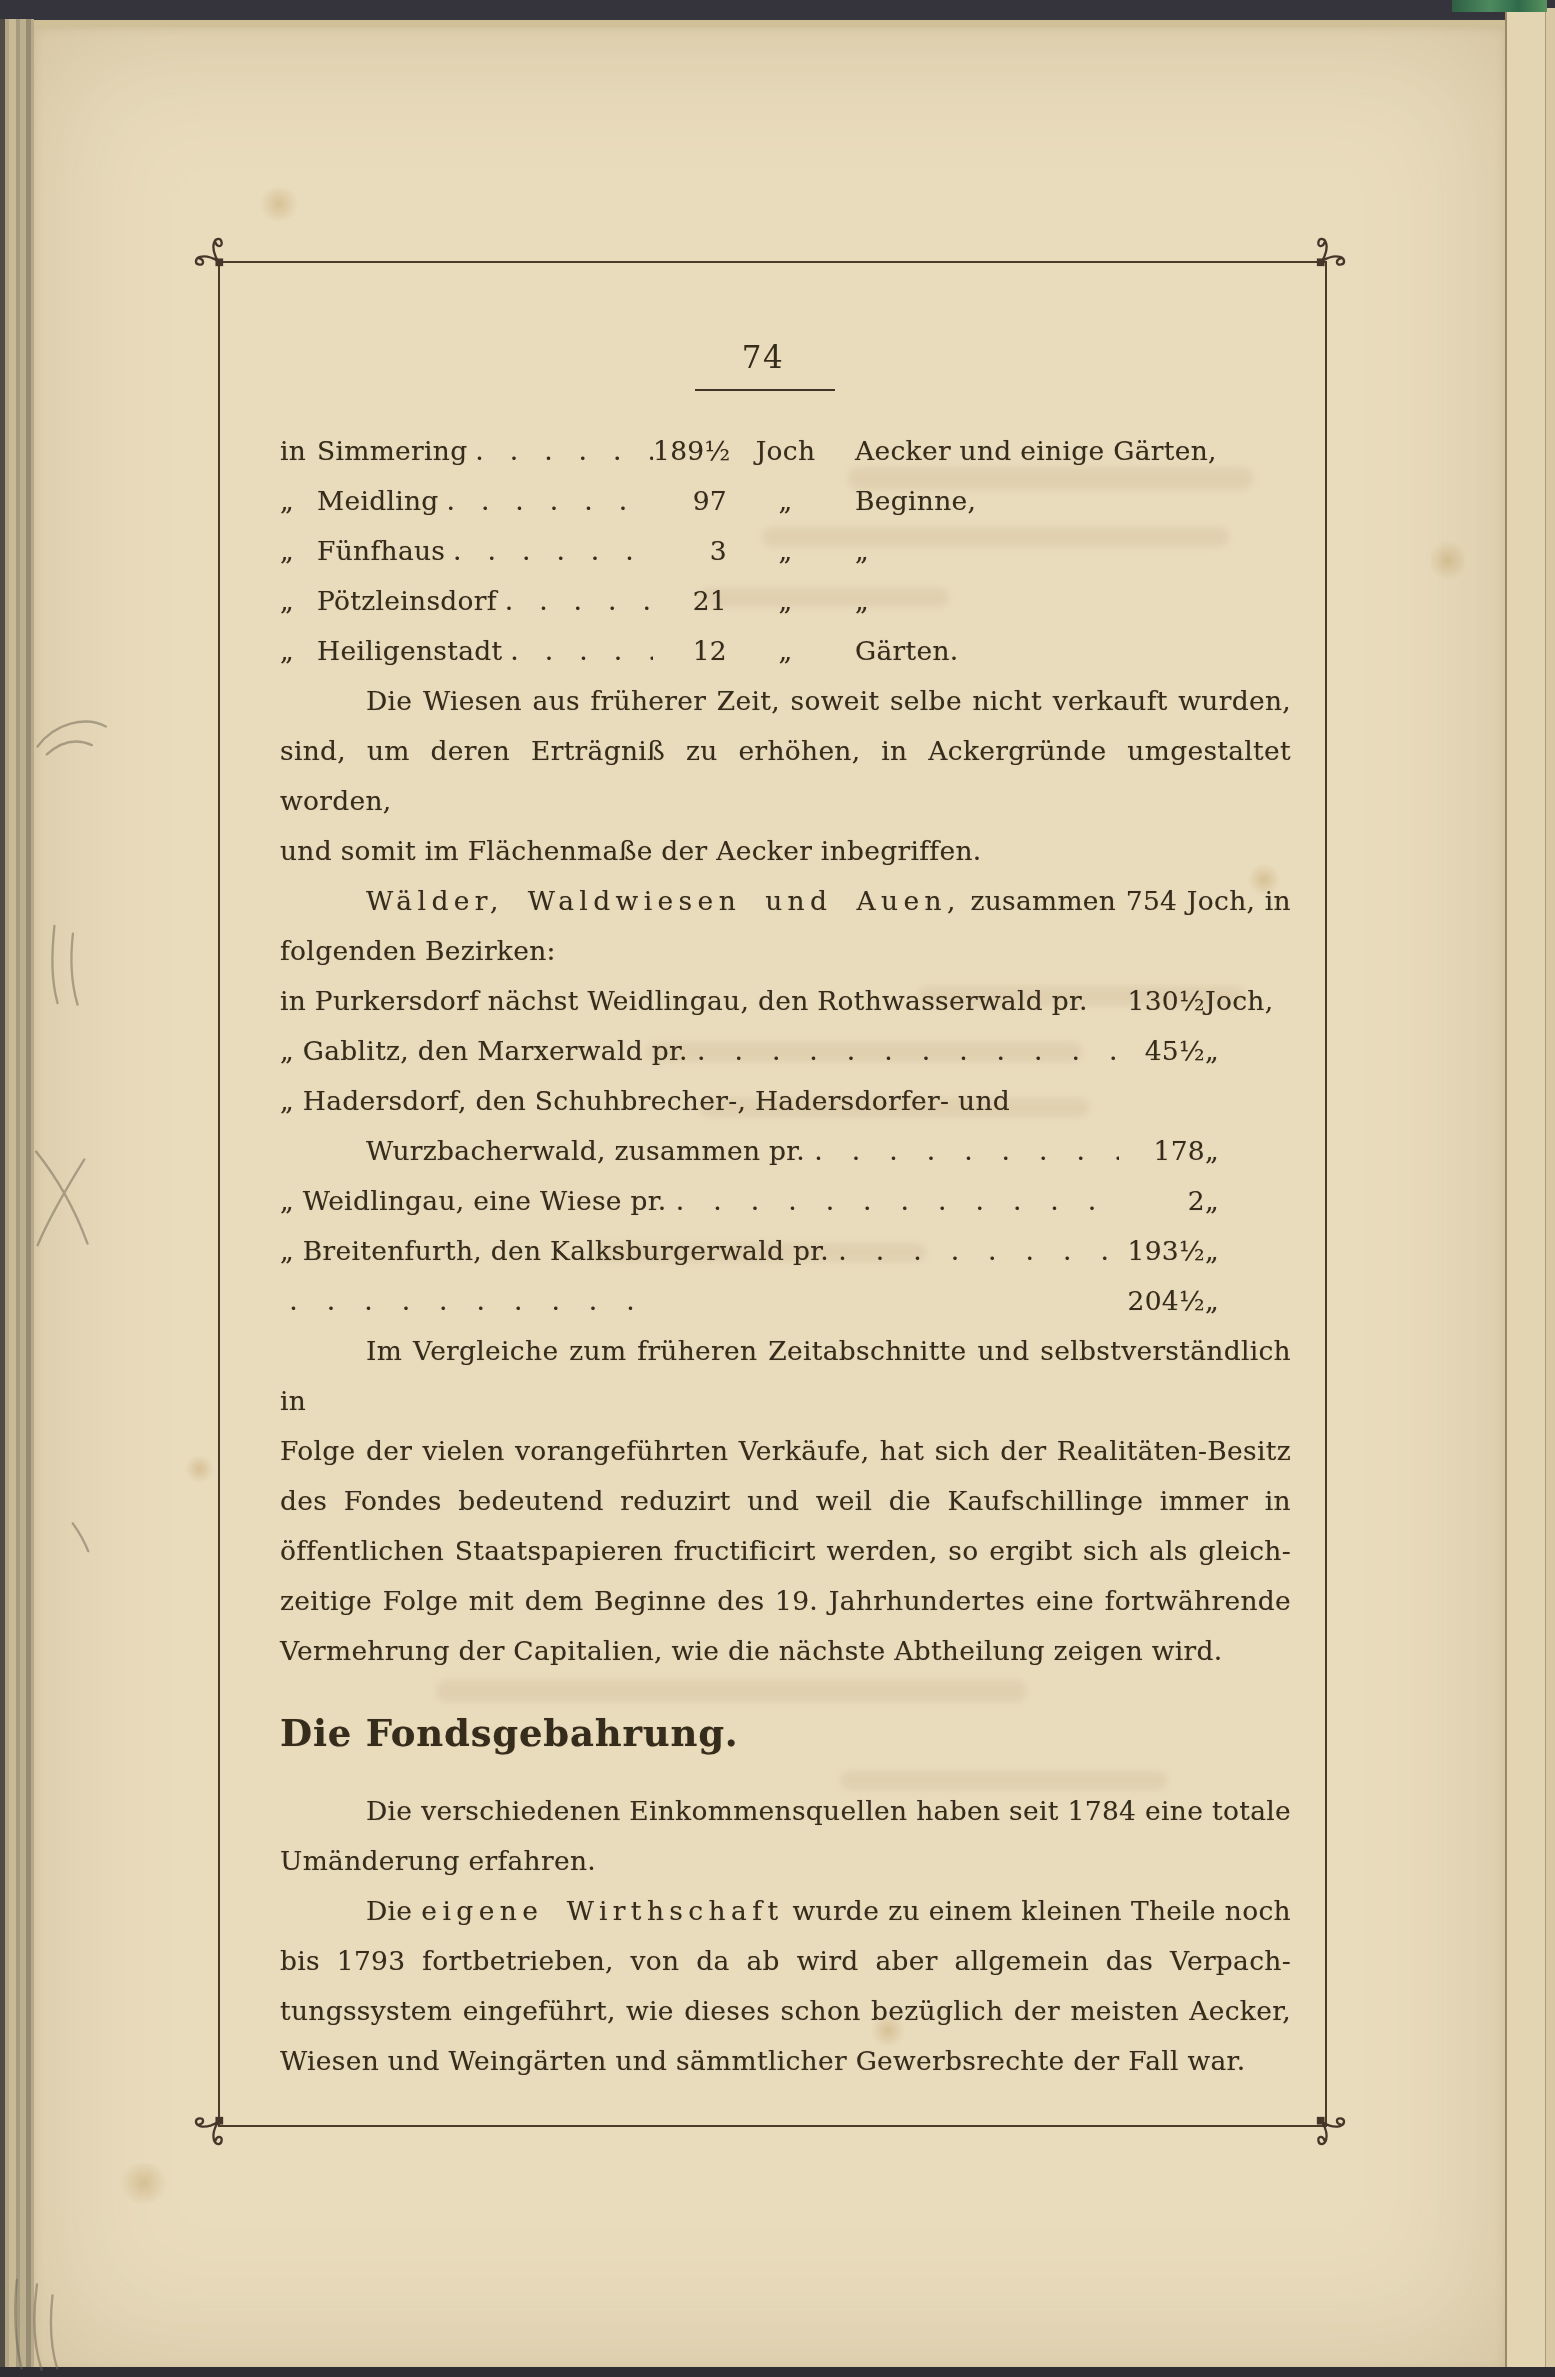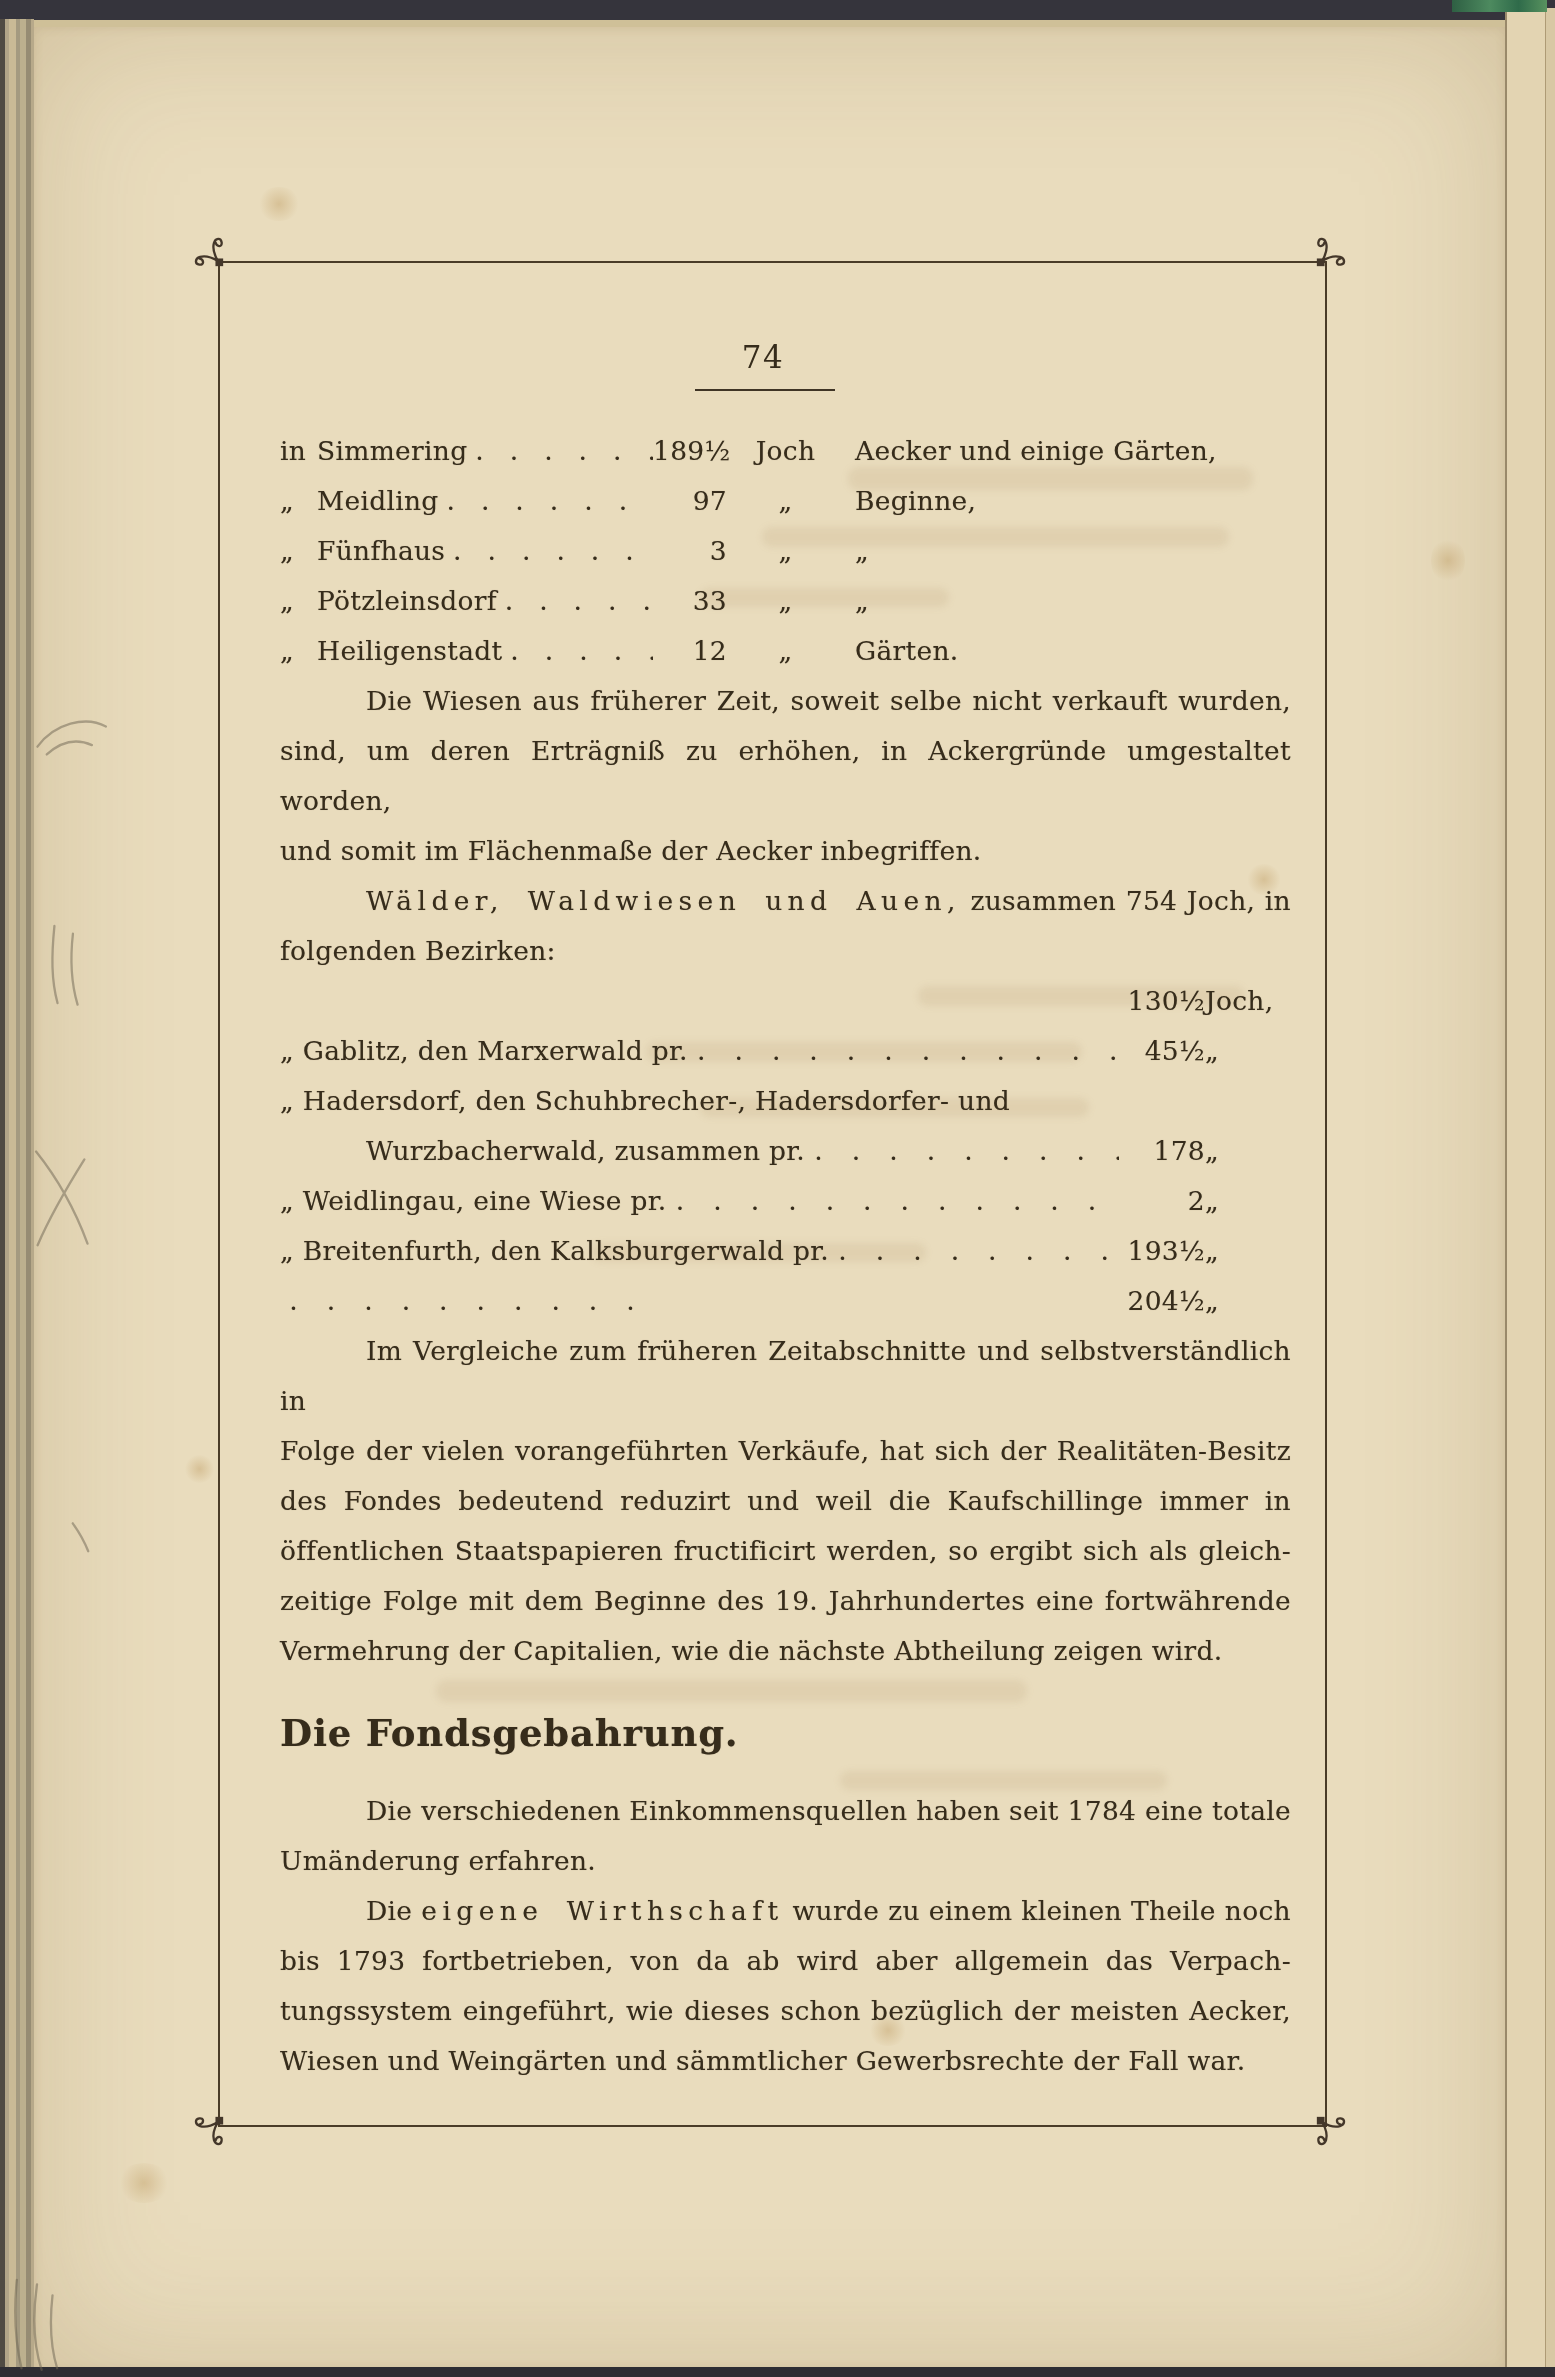--- a/index.html
+++ b/index.html
@@ -166,21 +166,21 @@
         <span class="jnum">3</span>
         <span class="junit">„</span>
         <span class="jcat">„</span>
       </div>
       <div class="jrow">
         <span class="jprefix">„</span>
         <span class="jmain">
             <span class="jname">Pötzleinsdorf</span>
             <span class="jleader">. . . . . . . . . . . . . . . . . . . .</span>
           </span>
-        <span class="jnum">33</span>
+        <span class="jnum">21</span>
         <span class="junit">„</span>
         <span class="jcat">„</span>
       </div>
       <div class="jrow">
         <span class="jprefix">„</span>
         <span class="jmain">
             <span class="jname">Heiligenstadt</span>
             <span class="jleader">. . . . . . . . . . . . . . . . . . . .</span>
           </span>
         <span class="jnum">12</span>
@@ -195,20 +195,21 @@
       <div class="jline short">und somit im Flächenmaße der Aecker inbegriffen.</div>
     </div>
 
     <div>
       <div class="jline indent"><span class="gesperrt">Wälder, Waldwiesen und Auen,</span> <span>zusammen 754 Joch, in</span></div>
       <div class="jline short">folgenden Bezirken:</div>
     </div>
 
     <div>
       <div class="frow">
+        <span class="ftext">in Purkersdorf nächst Weidlingau, den Rothwasserwald pr.</span>
         <span class="fleader"></span>
         <span class="fnum">130½</span>
         <span class="funit">Joch,</span>
       </div>
       <div class="frow">
         <span class="ftext">„ Gablitz, den Marxerwald pr.</span>
         <span class="fleader">. . . . . . . . . . . . . . . . . . . .</span>
         <span class="fnum">45½</span>
         <span class="funit">„</span>
       </div>

